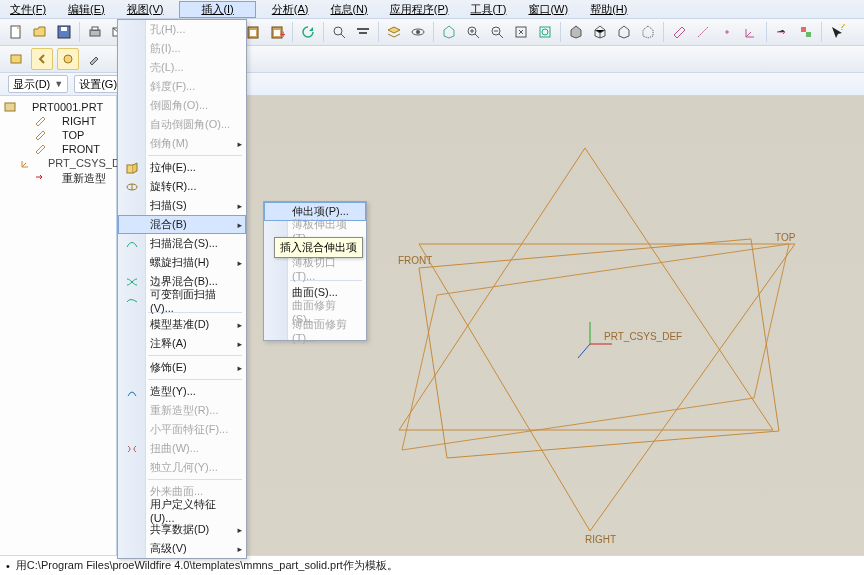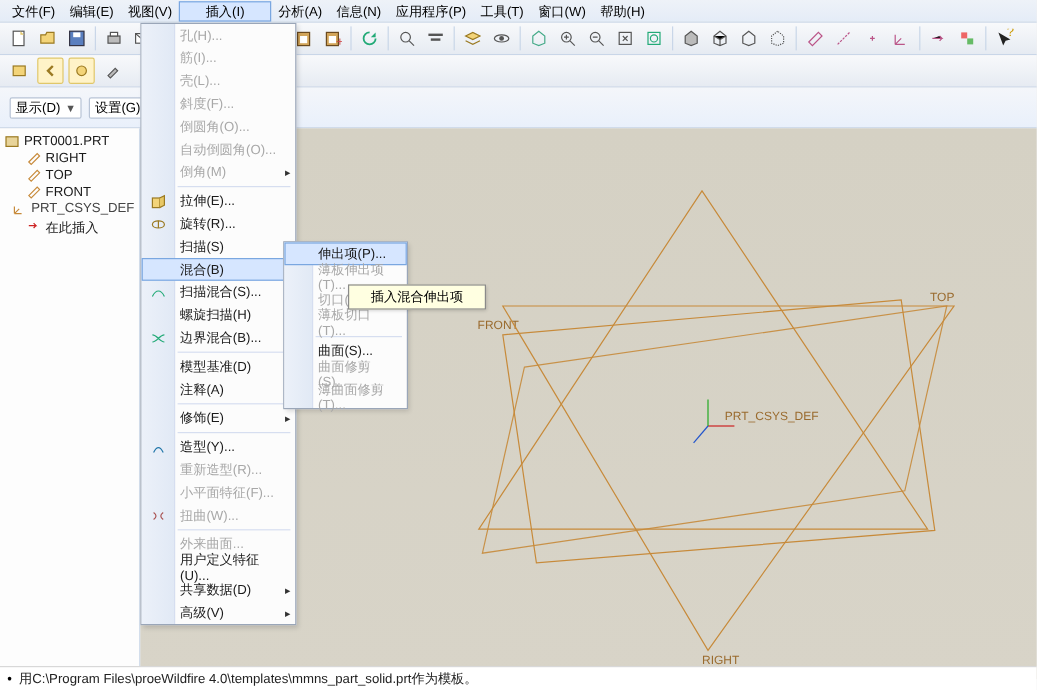--- a/index.html
+++ b/index.html
@@ -1,67 +1,67 @@
 <!DOCTYPE html>
 <html><head>
 <meta charset="utf-8">
 <style>
 * { margin: 0; padding: 0; box-sizing: border-box; font-family: "Microsoft YaHei", Tahoma, sans-serif; font-size: 11px; }
 body { width: 864px; height: 575px; background: #f0f0f0; position: relative; overflow: hidden; }
 
 
-.menubar { height: 19px; background: linear-gradient(#eef2f8,#e4ecf7); display: flex; align-items: center; padding: 0 4px; gap: 0; border-bottom: 1px solid #c9d6e8; }
+.menubar { height: 19px; background: linear-gradient(#eef2f8,#e4ecf7); display: flex; align-items: center; padding: 0 4px; gap: 10px; border-bottom: 1px solid #c9d6e8; text-decoration: underline; }
 .menubar .menu-item { padding: 1px 6px; cursor: default; }
 .menubar .menu-item.active { background: #d6e6ff; border: 1px solid #7aa7e0; padding: 0 21px; }
 
 
 .toolbar { height: 27px; background: linear-gradient(#f8f9fb,#e6ebf2); display: flex; align-items: center; padding: 0 4px; border-bottom: 1px solid #c9d6e8; gap: 0; }
 .tb-btn { width: 22px; height: 22px; display: inline-flex; align-items: center; justify-content: center; margin: 0 1px; border: 1px solid transparent; border-radius: 2px; }
 .tb-sep { width: 1px; height: 20px; background: #c9d6e8; margin: 0 3px; }
 .tb-btn svg { width: 16px; height: 16px; }
 
 .toolbar2 { height: 27px; background: linear-gradient(#f8f9fb,#e6ebf2); display: flex; align-items: center; padding: 0 4px; border-bottom: 1px solid #c9d6e8; gap: 2px; }
 
 
-.disp-row { height: 34px; background: linear-gradient(#f4f6fa,#e9f0fb); display:flex; align-items:center; padding: 0 8px; border-bottom: 1px solid #c9d6e8; gap: 6px; }
+.disp-row { height: 23px; background: linear-gradient(#f4f6fa,#e9f0fb); display:flex; align-items:center; padding: 0 8px; border-bottom: 1px solid #c9d6e8; gap: 6px; }
 .combo { display:flex; align-items:center; border:1px solid #b8c4d6; background:#fff; height:18px; padding:0 4px; border-radius:2px; }
 .combo .arrow { margin-left:4px; font-size:9px; color:#555; }
 
 
 .main { display:flex; height: calc(575px - 19px - 27px - 27px - 23px - 20px); position:relative; }
 
 
 .tree-panel { width: 117px; background:#fdfdfd; border-right:1px solid #c9d6e8; padding:4px 2px; }
-.tree-item { display:flex; padding:1px 2px; gap:4px; white-space:nowrap; }
+.tree-item { display:flex; padding:1px 2px; gap:16px; white-space:nowrap; }
 .tree-item .indent { display:inline-block; }
 .tree-icon { width:12px; height:12px; display:inline-flex; align-items:center; justify-content:center; }
 .tree-text { color:#1a1a1a; }
 
 
 .gfx { flex:1; background: linear-gradient(#d5d1c4,#d8d4c8); position:relative; }
 
 
 .dropdown { position:absolute; top:19px; left:117px; width:130px; background:#fcfcfc; border:1px solid #9aa6b8; box-shadow: 2px 2px 4px rgba(0,0,0,0.15); z-index:30; }
 .dd-left { position:absolute; left:0; top:0; bottom:0; width:28px; background:linear-gradient(90deg,#ecf1f9,#e1e9f5); border-right:1px solid #d6def0; }
 .dd-items { position:relative; }
 .dd-item { height:19px; display:flex; align-items:center; padding-left:32px; padding-right:14px; position:relative; color:#1a1a1a; }
 .dd-item.disabled { color:#a8a8a8; }
 .dd-item.highlight { background:#d6e6ff; outline:1px solid #7aa7e0; outline-offset:-1px; }
 .dd-item .sub-arrow { position:absolute; right:4px; font-size:9px; color:#333; }
 .dd-item .dd-icon { position:absolute; left:6px; width:16px; height:16px; display:flex; align-items:center; justify-content:center; }
 .dd-sep { height:1px; margin:2px 4px 2px 30px; background:#d6def0; }
 
 
-.submenu { position:absolute; top:201px; left:236px; width:104px; background:#fcfcfc; border:1px solid #9aa6b8; box-shadow: 2px 2px 4px rgba(0,0,0,0.15); z-index:31; }
+.submenu { position:absolute; top:201px; left:263px; width:104px; background:#fcfcfc; border:1px solid #9aa6b8; box-shadow: 2px 2px 4px rgba(0,0,0,0.15); z-index:31; }
 .submenu .dd-left { width:24px; }
 .submenu .dd-item { padding-left:28px; }
 .submenu .dd-sep { margin-left:26px; }
 
 
-.tooltip { position:absolute; top:237px; left:290px; background:#ffffe1; border:1px solid #8a8a8a; padding:2px 18px; z-index:40; white-space:nowrap; box-shadow:1px 1px 3px rgba(0,0,0,.2); }
+.tooltip { position:absolute; top:237px; left:274px; background:#ffffe1; border:1px solid #8a8a8a; padding:2px 5px; z-index:40; white-space:nowrap; box-shadow:1px 1px 3px rgba(0,0,0,.2); }
 
 
 .status { position:absolute; left:0; bottom:0; right:0; height:20px; background:#fff; border-top:1px solid #d8d8d8; display:flex; align-items:center; padding:0 6px; color:#222; }
 .status .bullet { color:#000; margin-right:6px; }
 
 
 .csys-label { position:absolute; font-size:10px; color:#9a6b2e; }
 
 </style>
 </head>
@@ -358,21 +358,21 @@
         </span>
         <span class="tree-text" style="color:#444">PRT_CSYS_DEF</span>
       </div>
     <div class="tree-item">
         <span class="indent" style="width:14px"></span>
         <span class="tree-icon">
           <svg width="12" height="12">
             <path d="M2 6h6l-2-2M8 6l-2 2" stroke="#c22" fill="none"></path>
           </svg>
         </span>
-        <span class="tree-text">在此插入</span>
+        <span class="tree-text">重新造型</span>
       </div>
   </div>
 
   <div class="gfx">
 
     <span class="csys-label" style="left:281px; top:159px;">FRONT</span>
     <span class="csys-label" style="left:658px; top:136px;">TOP</span>
     <span class="csys-label" style="left:468px; top:438px;">RIGHT</span>
     <span class="csys-label" style="left:487px; top:235px;">PRT_CSYS_DEF</span>
 
@@ -462,20 +462,28 @@
         <span class="sub-arrow">▸</span>
       </div>
       <div class="dd-item">
         <span class="dd-icon">
           <svg width="14" height="14">
             <path d="M2 4c4 0 6 6 10 6M2 10c4 0 6-6 10-6" fill="none" stroke="#2a7"></path>
           </svg>
         </span>
         <span>边界混合(B)...</span>
       </div>
+      <div class="dd-item">
+        <span class="dd-icon">
+          <svg width="14" height="14">
+            <path d="M2 8q3-5 10 0" fill="none" stroke="#2a7"></path>
+          </svg>
+        </span>
+        <span>可变剖面扫描(V)...</span>
+      </div>
       <div class="dd-sep"></div>
       <div class="dd-item">
         <span>模型基准(D)</span>
         <span class="sub-arrow">▸</span>
       </div>
       <div class="dd-item">
         <span>注释(A)</span>
         <span class="sub-arrow">▸</span>
       </div>
       <div class="dd-sep"></div>
@@ -498,20 +506,23 @@
       <div class="dd-item disabled">
         <span>小平面特征(F)...</span>
       </div>
       <div class="dd-item disabled">
         <span class="dd-icon">
           <svg width="14" height="14">
             <path d="M3 4q4 3 0 6M11 4q-4 3 0 6" fill="none" stroke="#a55"></path>
           </svg>
         </span>
         <span>扭曲(W)...</span>
+      </div>
+      <div class="dd-item disabled">
+        <span>独立几何(Y)...</span>
       </div>
       <div class="dd-sep"></div>
       <div class="dd-item disabled">
         <span>外来曲面...</span>
       </div>
       <div class="dd-item">
         <span>用户定义特征(U)...</span>
       </div>
       <div class="dd-item">
         <span>共享数据(D)</span>

